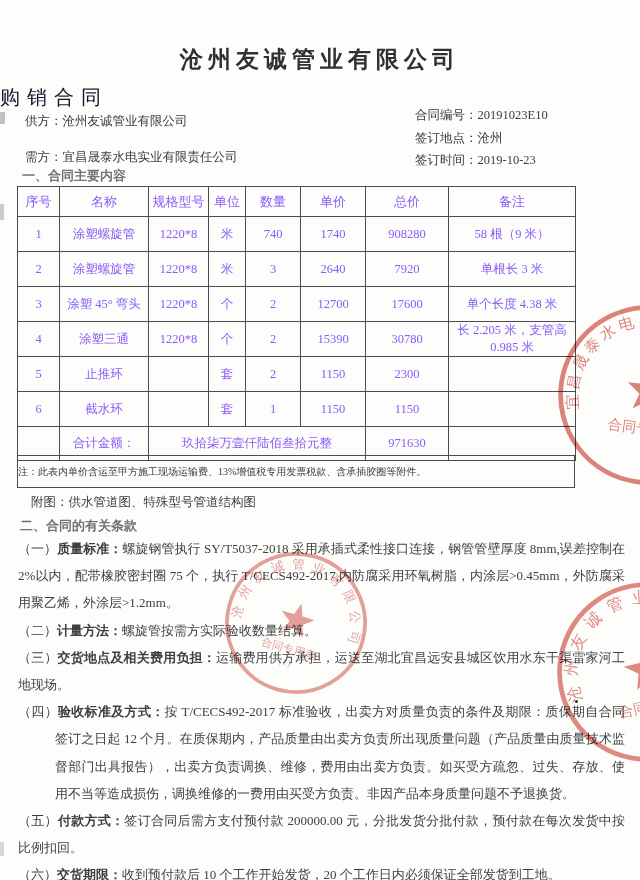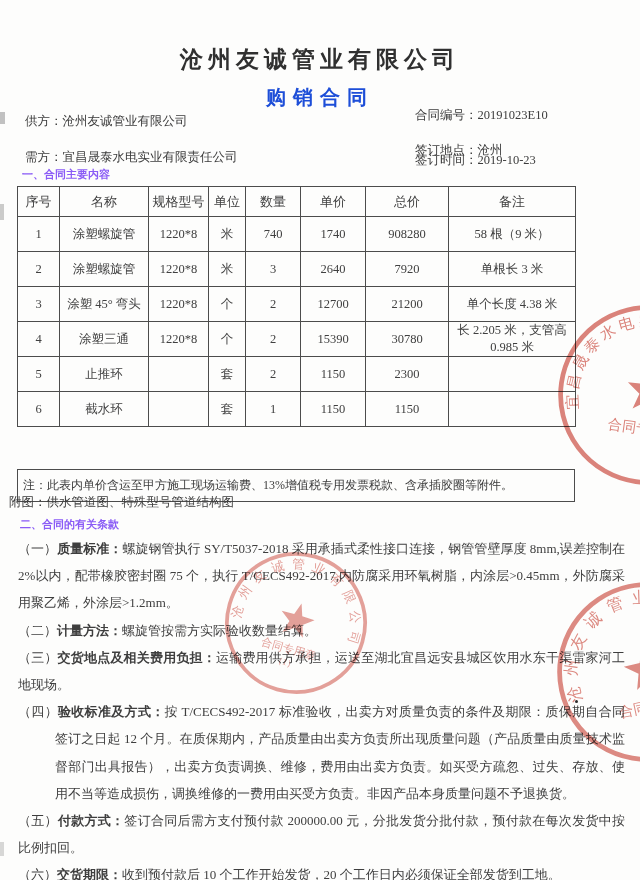--- a/index.html
+++ b/index.html
@@ -4,30 +4,30 @@
 <style>
   html,body{margin:0;padding:0;background:#ffffff;}
   .page{
     position:relative;width:640px;height:880px;overflow:hidden;
     background:#fdfdfc;
     font-family:"Liberation Serif","DejaVu Serif",serif;
     color:#3b3b3b;
   }
   .abs{position:absolute;}
   .company-title{top:44px;left:0;width:640px;text-align:center;font-size:23px;letter-spacing:5px;font-weight:600;color:#303030;}
-  .doc-title{top:84px;left:0;width:640px;text-align:center;font-size:20px;letter-spacing:7px;font-weight:700;color:#1d4ed8;}
+  .doc-title{top:84px;left:0;width:640px;text-align:left;font-size:20px;letter-spacing:7px;font-weight:400;color:#0f172a;}
   .info{font-size:12.5px;white-space:nowrap;}
-  .sec-title{font-size:11px;font-weight:bold;color:#8b5cf6;}
+  .sec-title{font-size:13px;font-weight:bold;color:#737373;}
   
-  table.items{position:absolute;top:186px;left:17px;width:558px;border-collapse:collapse;table-layout:fixed;font-size:12.5px;color:#404040;}
+  table.items{position:absolute;top:186px;left:17px;width:558px;border-collapse:collapse;table-layout:fixed;font-size:12.5px;color:#8b5cf6;}
   table.items th,table.items td{border:1px solid #4c4c4c;text-align:center;vertical-align:middle;padding:0 2px;font-weight:normal;overflow:hidden;}
   table.items th{height:29px;font-size:13px;}
   table.items td{height:34px;}
   table.items tr.total-row td{height:33px;}
-  .note-box{top:469px;left:17px;width:558px;height:33px;border:1px solid #4c4c4c;box-sizing:border-box;font-size:12px;line-height:31px;padding-left:5px;white-space:nowrap;}
+  .note-box{top:455px;left:17px;width:558px;height:33px;border:1px solid #4c4c4c;box-sizing:border-box;font-size:10px;line-height:31px;white-space:nowrap;}
   .terms{top:535px;left:18px;width:607px;font-size:13px;line-height:27.2px;text-align:justify;color:#3e3e3e;}
   .terms p{margin:0;}
   .terms p.hang{text-indent:-37px;padding-left:37px;}
   .t-label{font-weight:bold;}
   
   .seal{mix-blend-mode:multiply;pointer-events:none;}
   .seal circle{stroke:#cf5449;fill:none;}
   .seal text,.seal polygon{fill:#cf5449;}
   .seal-buyer{top:300px;left:553px;width:190px;height:190px;opacity:.72;transform:rotate(8deg);}
   .seal-supplier-mid{top:548px;left:221px;width:150px;height:150px;opacity:.55;transform:rotate(16deg);}
@@ -50,21 +50,21 @@
   <div class="abs info" style="top:149px;left:25px;">
     <span>需方：</span><span>宜昌晟泰水电实业有限责任公司</span>
   </div>
   <div class="abs info" style="top:113px;left:25px;">
     <span>供方：</span><span>沧州友诚管业有限公司</span>
   </div>
 
   <div class="abs info" style="top:107px;left:415px;">
     <span>合同编号：</span><span>20191023E10</span>
   </div>
-  <div class="abs info" style="top:130px;left:415px;margin-top:12px;">
+  <div class="abs info" style="top:130px;left:415px;">
     <span>签订地点：</span><span>沧州</span>
   </div>
   <div class="abs info" style="top:152px;left:415px;">
     <span>签订时间：</span><span>2019-10-23</span>
   </div>
 
   <div class="abs sec-title" style="top:167px;left:22px;">一、合同主要内容</div>
 
   <table class="items">
     <colgroup>
@@ -108,21 +108,21 @@
       <td>7920</td>
       <td>单根长 3 米</td>
     </tr>
     <tr>
       <td>3</td>
       <td>涂塑 45° 弯头</td>
       <td>1220*8</td>
       <td>个</td>
       <td>2</td>
       <td>12700</td>
-      <td>21200</td>
+      <td>17600</td>
       <td>单个长度 4.38 米</td>
     </tr>
     <tr>
       <td>4</td>
       <td>涂塑三通</td>
       <td>1220*8</td>
       <td>个</td>
       <td>2</td>
       <td>15390</td>
       <td>30780</td>
@@ -141,26 +141,33 @@
     <tr>
       <td>6</td>
       <td>截水环</td>
       <td></td>
       <td>套</td>
       <td>1</td>
       <td>1150</td>
       <td>1150</td>
       <td></td>
     </tr>
+    <tr class="total-row">
+      <td></td>
+      <td>合计金额：</td>
+      <td colspan="4">玖拾柒万壹仟陆佰叁拾元整</td>
+      <td>971630</td>
+      <td></td>
+    </tr>
   </tbody>
     </table>
 
   <div class="abs note-box">注：此表内单价含运至甲方施工现场运输费、13%增值税专用发票税款、含承插胶圈等附件。</div>
 
-  <div class="abs info" style="top:494px;left:9px;">附图：供水管道图、特殊型号管道结构图</div>
+  <div class="abs info" style="top:494px;left:31px;">附图：供水管道图、特殊型号管道结构图</div>
 
   <div class="abs sec-title" style="top:517px;left:20px;">二、合同的有关条款</div>
 
   <div class="abs terms">
     <p><span class="t-no">（一）</span><span class="t-label">质量标准：</span><span>螺旋钢管执行 SY/T5037-2018 采用承插式柔性接口连接，钢管管壁厚度 8mm,误差控制在 2%以内，配带橡胶密封圈 75 个，执行 T/CECS492-2017,内防腐采用环氧树脂，内涂层&gt;0.45mm，外防腐采用聚乙烯，外涂层&gt;1.2mm。</span></p>
     <p><span class="t-no">（二）</span><span class="t-label">计量方法：</span><span>螺旋管按需方实际验收数量结算。</span></p>
     <p><span class="t-no">（三）</span><span class="t-label">交货地点及相关费用负担：</span><span>运输费用供方承担，运送至湖北宜昌远安县城区饮用水东干渠雷家河工地现场。</span></p>
     <p class="hang"><span class="t-no">（四）</span><span class="t-label">验收标准及方式：</span><span>按 T/CECS492-2017 标准验收，出卖方对质量负责的条件及期限：质保期自合同签订之日起 12 个月。在质保期内，产品质量由出卖方负责所出现质量问题（产品质量由质量技术监督部门出具报告），出卖方负责调换、维修，费用由出卖方负责。如买受方疏忽、过失、存放、使用不当等造成损伤，调换维修的一费用由买受方负责。非因产品本身质量问题不予退换货。</span></p>
     <p><span class="t-no">（五）</span><span class="t-label">付款方式：</span><span>签订合同后需方支付预付款 200000.00 元，分批发货分批付款，预付款在每次发货中按比例扣回。</span></p>
     <p><span class="t-no">（六）</span><span class="t-label">交货期限：</span><span>收到预付款后 10 个工作开始发货，20 个工作日内必须保证全部发货到工地。</span></p>

